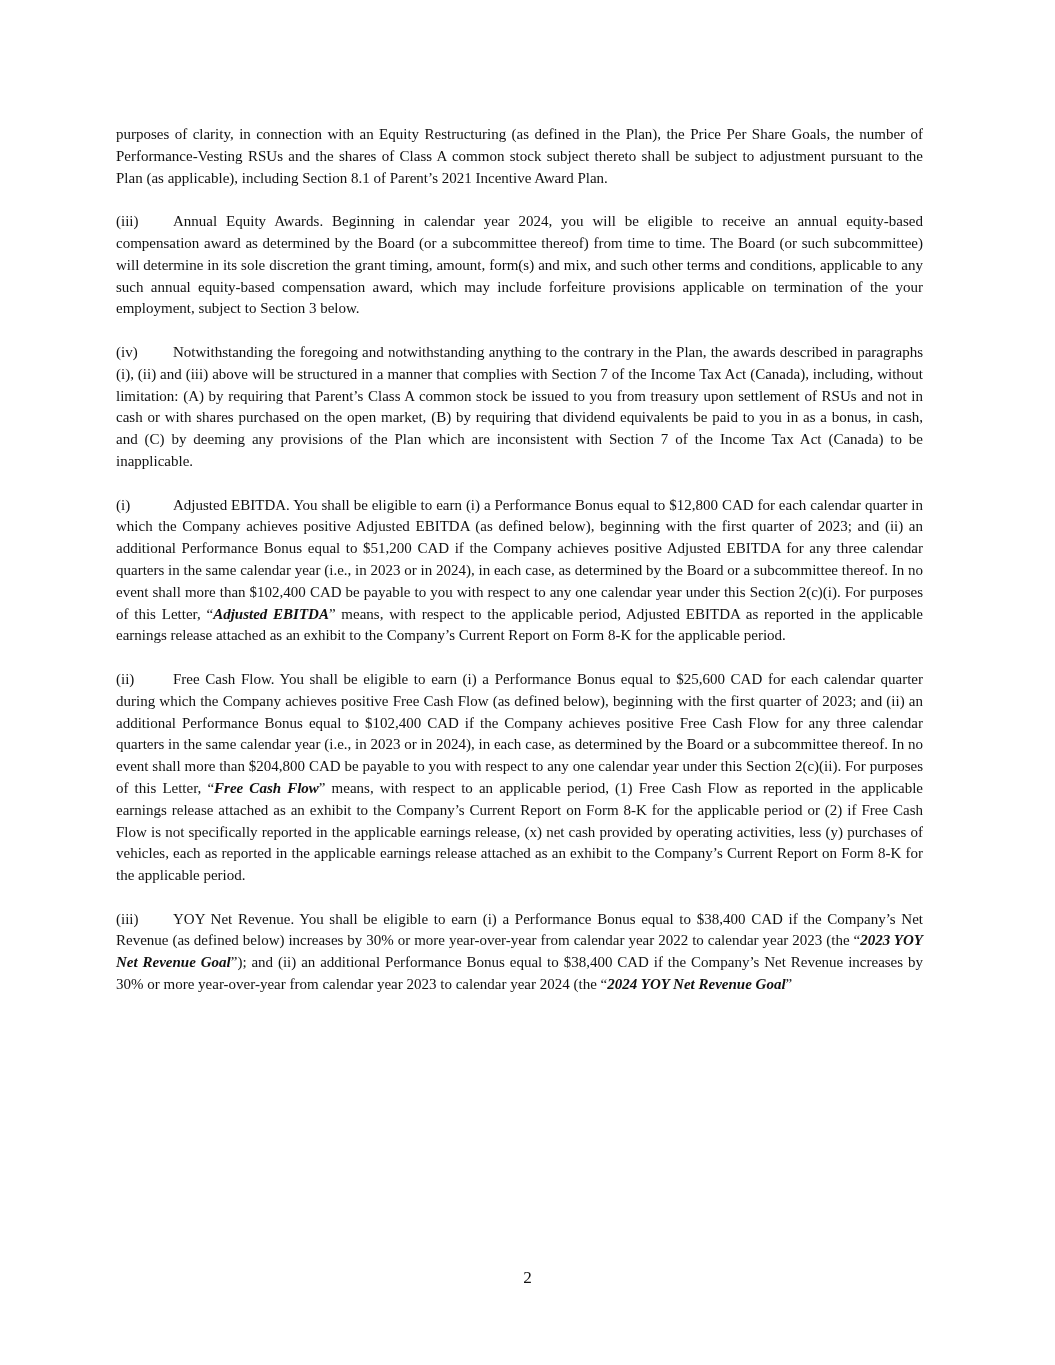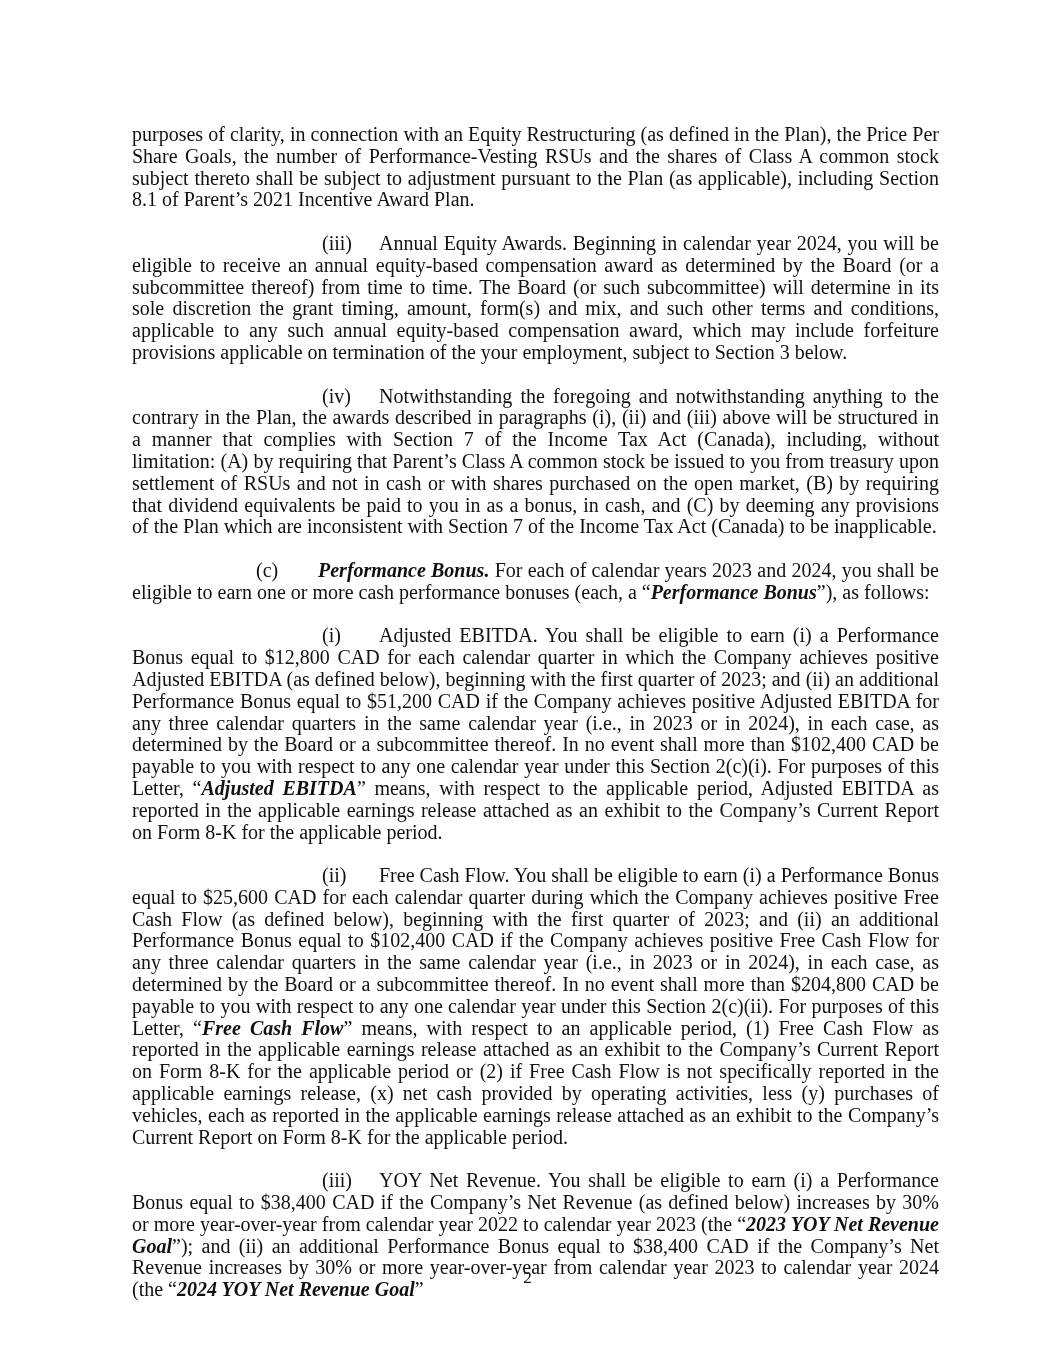--- a/index.html
+++ b/index.html
@@ -1,43 +1,42 @@
 <!DOCTYPE html>
 <html><head>
 <meta charset="utf-8">
 <style>
   html, body { margin: 0; padding: 0; background: #ffffff; }
   body { width: 1055px; height: 1365px; position: relative; overflow: hidden; }
   .page {
-    position: absolute; left: 132px; top: 124px; width: 807px;
-    font-family: "Liberation Serif", serif; font-size: 20px; line-height: 21.8px;
+    position: absolute; left: 116px; top: 124px; width: 807px;
+    font-family: "Liberation Serif", serif; font-size: 15px; line-height: 21.8px;
     color: #111111; text-align: justify;
   }
   .para { margin: 0 0 21.8px 0; }
-  .lbl3 { display: inline-block; margin-left: 190px; width: 57px; text-indent: 0; }
+  .lbl3 { display: inline-block; width: 57px; text-indent: 0; }
   .lbl2 { display: inline-block; margin-left: 124px; width: 62px; text-indent: 0; }
   i, .it { }
   .bi { font-style: italic; font-weight: bold; }
   .pagenum {
     position: absolute; left: 0; width: 1055px; top: 1268px; text-align: center;
     font-family: "Liberation Serif", serif; font-size: 17.2px; color: #111111;
   }
 </style>
 </head>
 <body>
 
 <div class="page">
 
   <p class="para"><span>purposes of clarity, in connection with an Equity Restructuring (as defined in the Plan), the Price Per Share Goals, the number of Performance-Vesting RSUs and the shares of Class A common stock subject thereto shall be subject to adjustment pursuant to the Plan (as applicable), including Section 8.1 of Parent’s 2021 Incentive Award Plan.</span></p>
 
   <p class="para"><span class="lbl3">(iii)</span><span class="it">Annual Equity Awards</span><span>. Beginning in calendar year 2024, you will be eligible to receive an annual equity-based compensation award as determined by the Board (or a subcommittee thereof) from time to time.  The Board (or such subcommittee) will determine in its sole discretion the grant timing, amount, form(s) and mix, and such other terms and conditions, applicable to any such annual equity-based compensation award, which may include forfeiture provisions applicable on termination of the your employment, subject to Section 3 below.</span></p>
 
   <p class="para"><span class="lbl3">(iv)</span><span>Notwithstanding the foregoing and notwithstanding anything to the contrary in the Plan, the awards described in paragraphs (i), (ii) and (iii) above will be structured in a manner that complies with Section 7 of the </span><span class="it">Income Tax Act</span><span> (Canada), including, without limitation: (A) by requiring that Parent’s Class A common stock be issued to you from treasury upon settlement of RSUs and not in cash or with shares purchased on the open market, (B) by requiring that dividend equivalents be paid to you in as a bonus, in cash, and (C) by deeming any provisions of the Plan which are inconsistent with Section 7 of the </span><span class="it">Income Tax Act</span><span> (Canada) to be inapplicable.</span></p>
 
-  <p class="para"><span class="lbl2">(c)</span><span class="bi">Performance Bonus.</span><span>  For each of calendar years 2023 and 2024, you shall be eligible to earn one or more cash performance bonuses (each, a “</span><span class="bi">Performance Bonus</span><span>”), as follows:</span></p>
 
   <p class="para"><span class="lbl3">(i)</span><span class="it">Adjusted EBITDA.</span><span>  You shall be eligible to earn (i) a Performance Bonus equal to $12,800 CAD for each calendar quarter in which the Company achieves positive Adjusted EBITDA (as defined below), beginning with the first quarter of 2023; and (ii) an additional Performance Bonus equal to $51,200 CAD if the Company achieves positive Adjusted EBITDA for any three calendar quarters in the same calendar year (i.e., in 2023 or in 2024), in each case, as determined by the Board or a subcommittee thereof.   In no event shall more than $102,400 CAD be payable to you with respect to any one calendar year under this Section 2(c)(i).  For purposes of this Letter, “</span><span class="bi">Adjusted EBITDA</span><span>” means, with respect to the applicable period, Adjusted EBITDA as reported in the applicable earnings release attached as an exhibit to the Company’s Current Report on Form 8-K for the applicable period.</span></p>
 
   <p class="para"><span class="lbl3">(ii)</span><span class="it">Free Cash Flow</span><span>.  You shall be eligible to earn (i) a Performance Bonus equal to $25,600 CAD for each calendar quarter during which the Company achieves positive Free Cash Flow (as defined below), beginning with the first quarter of 2023; and (ii) an additional Performance Bonus equal to $102,400 CAD if the Company achieves positive Free Cash Flow for any three calendar quarters in the same calendar year (i.e., in 2023 or in 2024), in each case, as determined by the Board or a subcommittee thereof.   In no event shall more than $204,800 CAD be payable to you with respect to any one calendar year under this Section 2(c)(ii).  For purposes of this Letter, “</span><span class="bi">Free Cash Flow</span><span>” means, with respect to an applicable period, (1) Free Cash Flow as reported in the applicable earnings release attached as an exhibit to the Company’s Current Report on Form 8-K for the applicable period or (2) if Free Cash Flow is not specifically reported in the applicable earnings release, (x) net cash provided by operating activities, </span><span class="it">less</span><span> (y) purchases of vehicles, each as reported in the applicable earnings release attached as an exhibit to the Company’s Current Report on Form 8-K for the applicable period.</span></p>
 
   <p class="para"><span class="lbl3">(iii)</span><span class="it">YOY Net Revenue</span><span>.  You shall be eligible to earn (i) a Performance Bonus equal to $38,400 CAD if the Company’s Net Revenue (as defined below) increases by 30% or more year-over-year from calendar year 2022 to calendar year 2023 (the “</span><span class="bi">2023 YOY Net Revenue Goal</span><span>”); and (ii) an additional Performance Bonus equal to $38,400 CAD if the Company’s Net Revenue increases by 30% or more year-over-year from calendar year 2023 to calendar year 2024 (the “</span><span class="bi">2024 YOY Net Revenue Goal</span><span>”</span></p>
 
 </div>
 
 <div class="pagenum">2</div>

